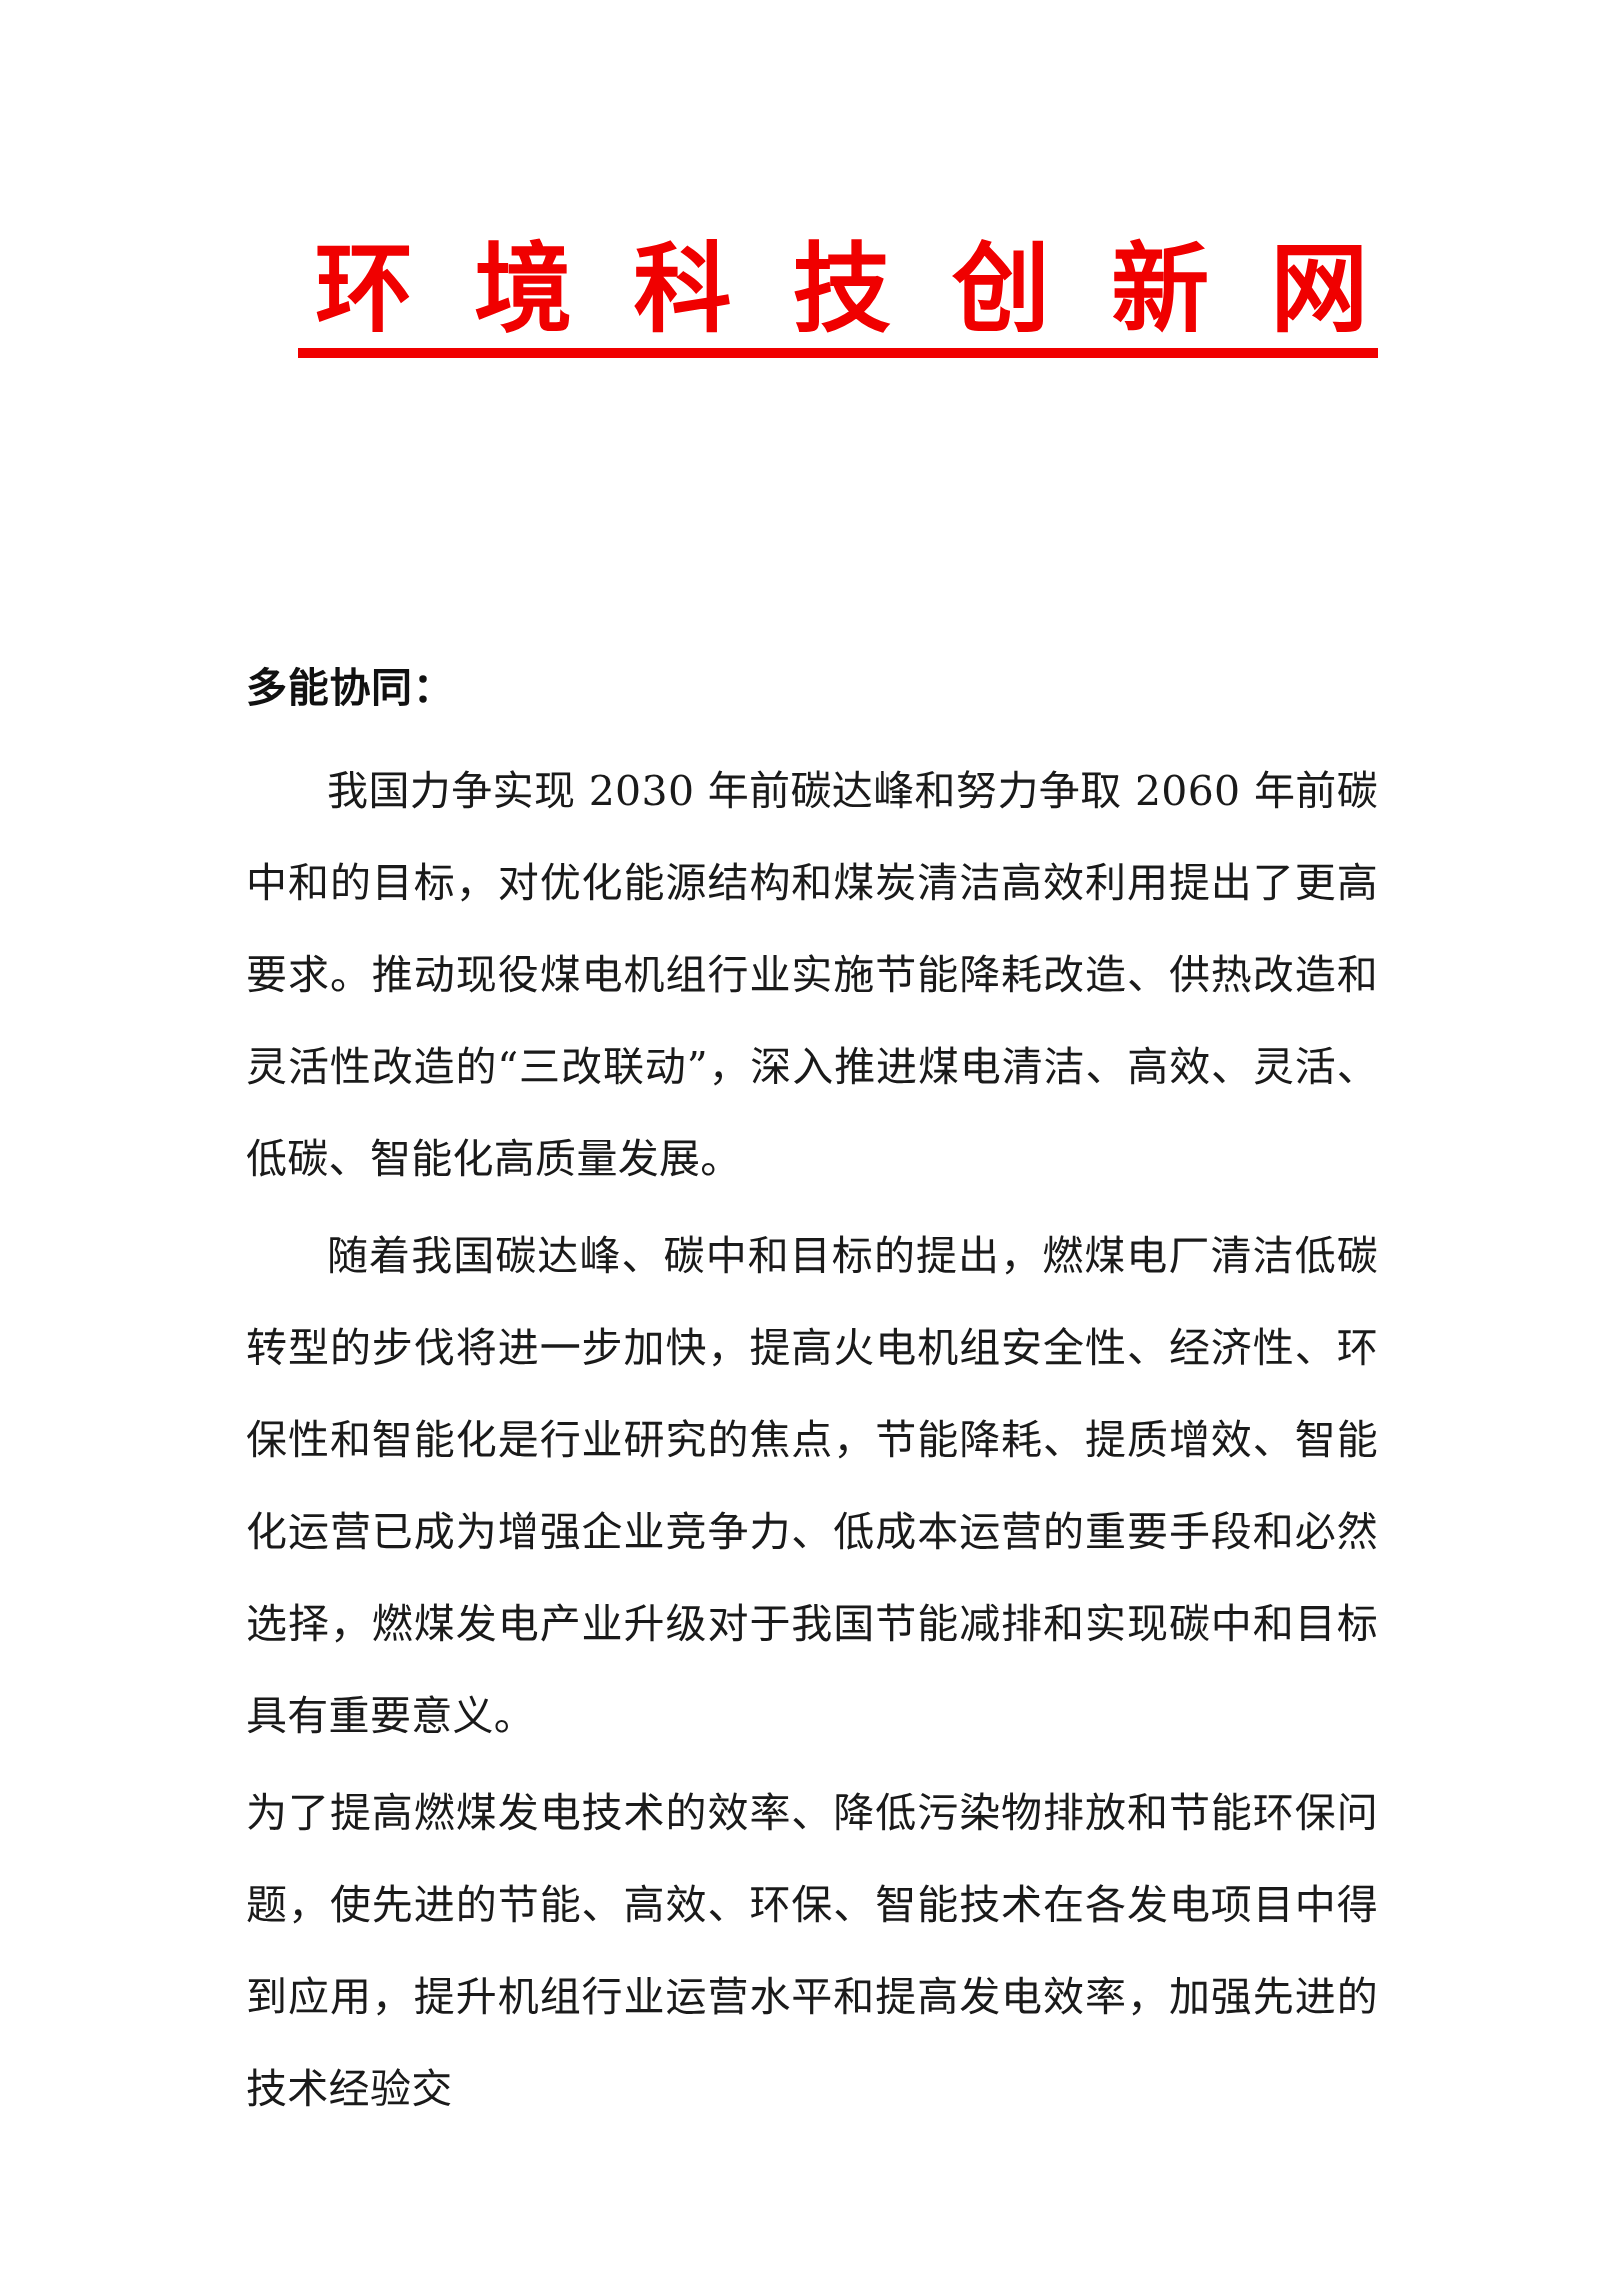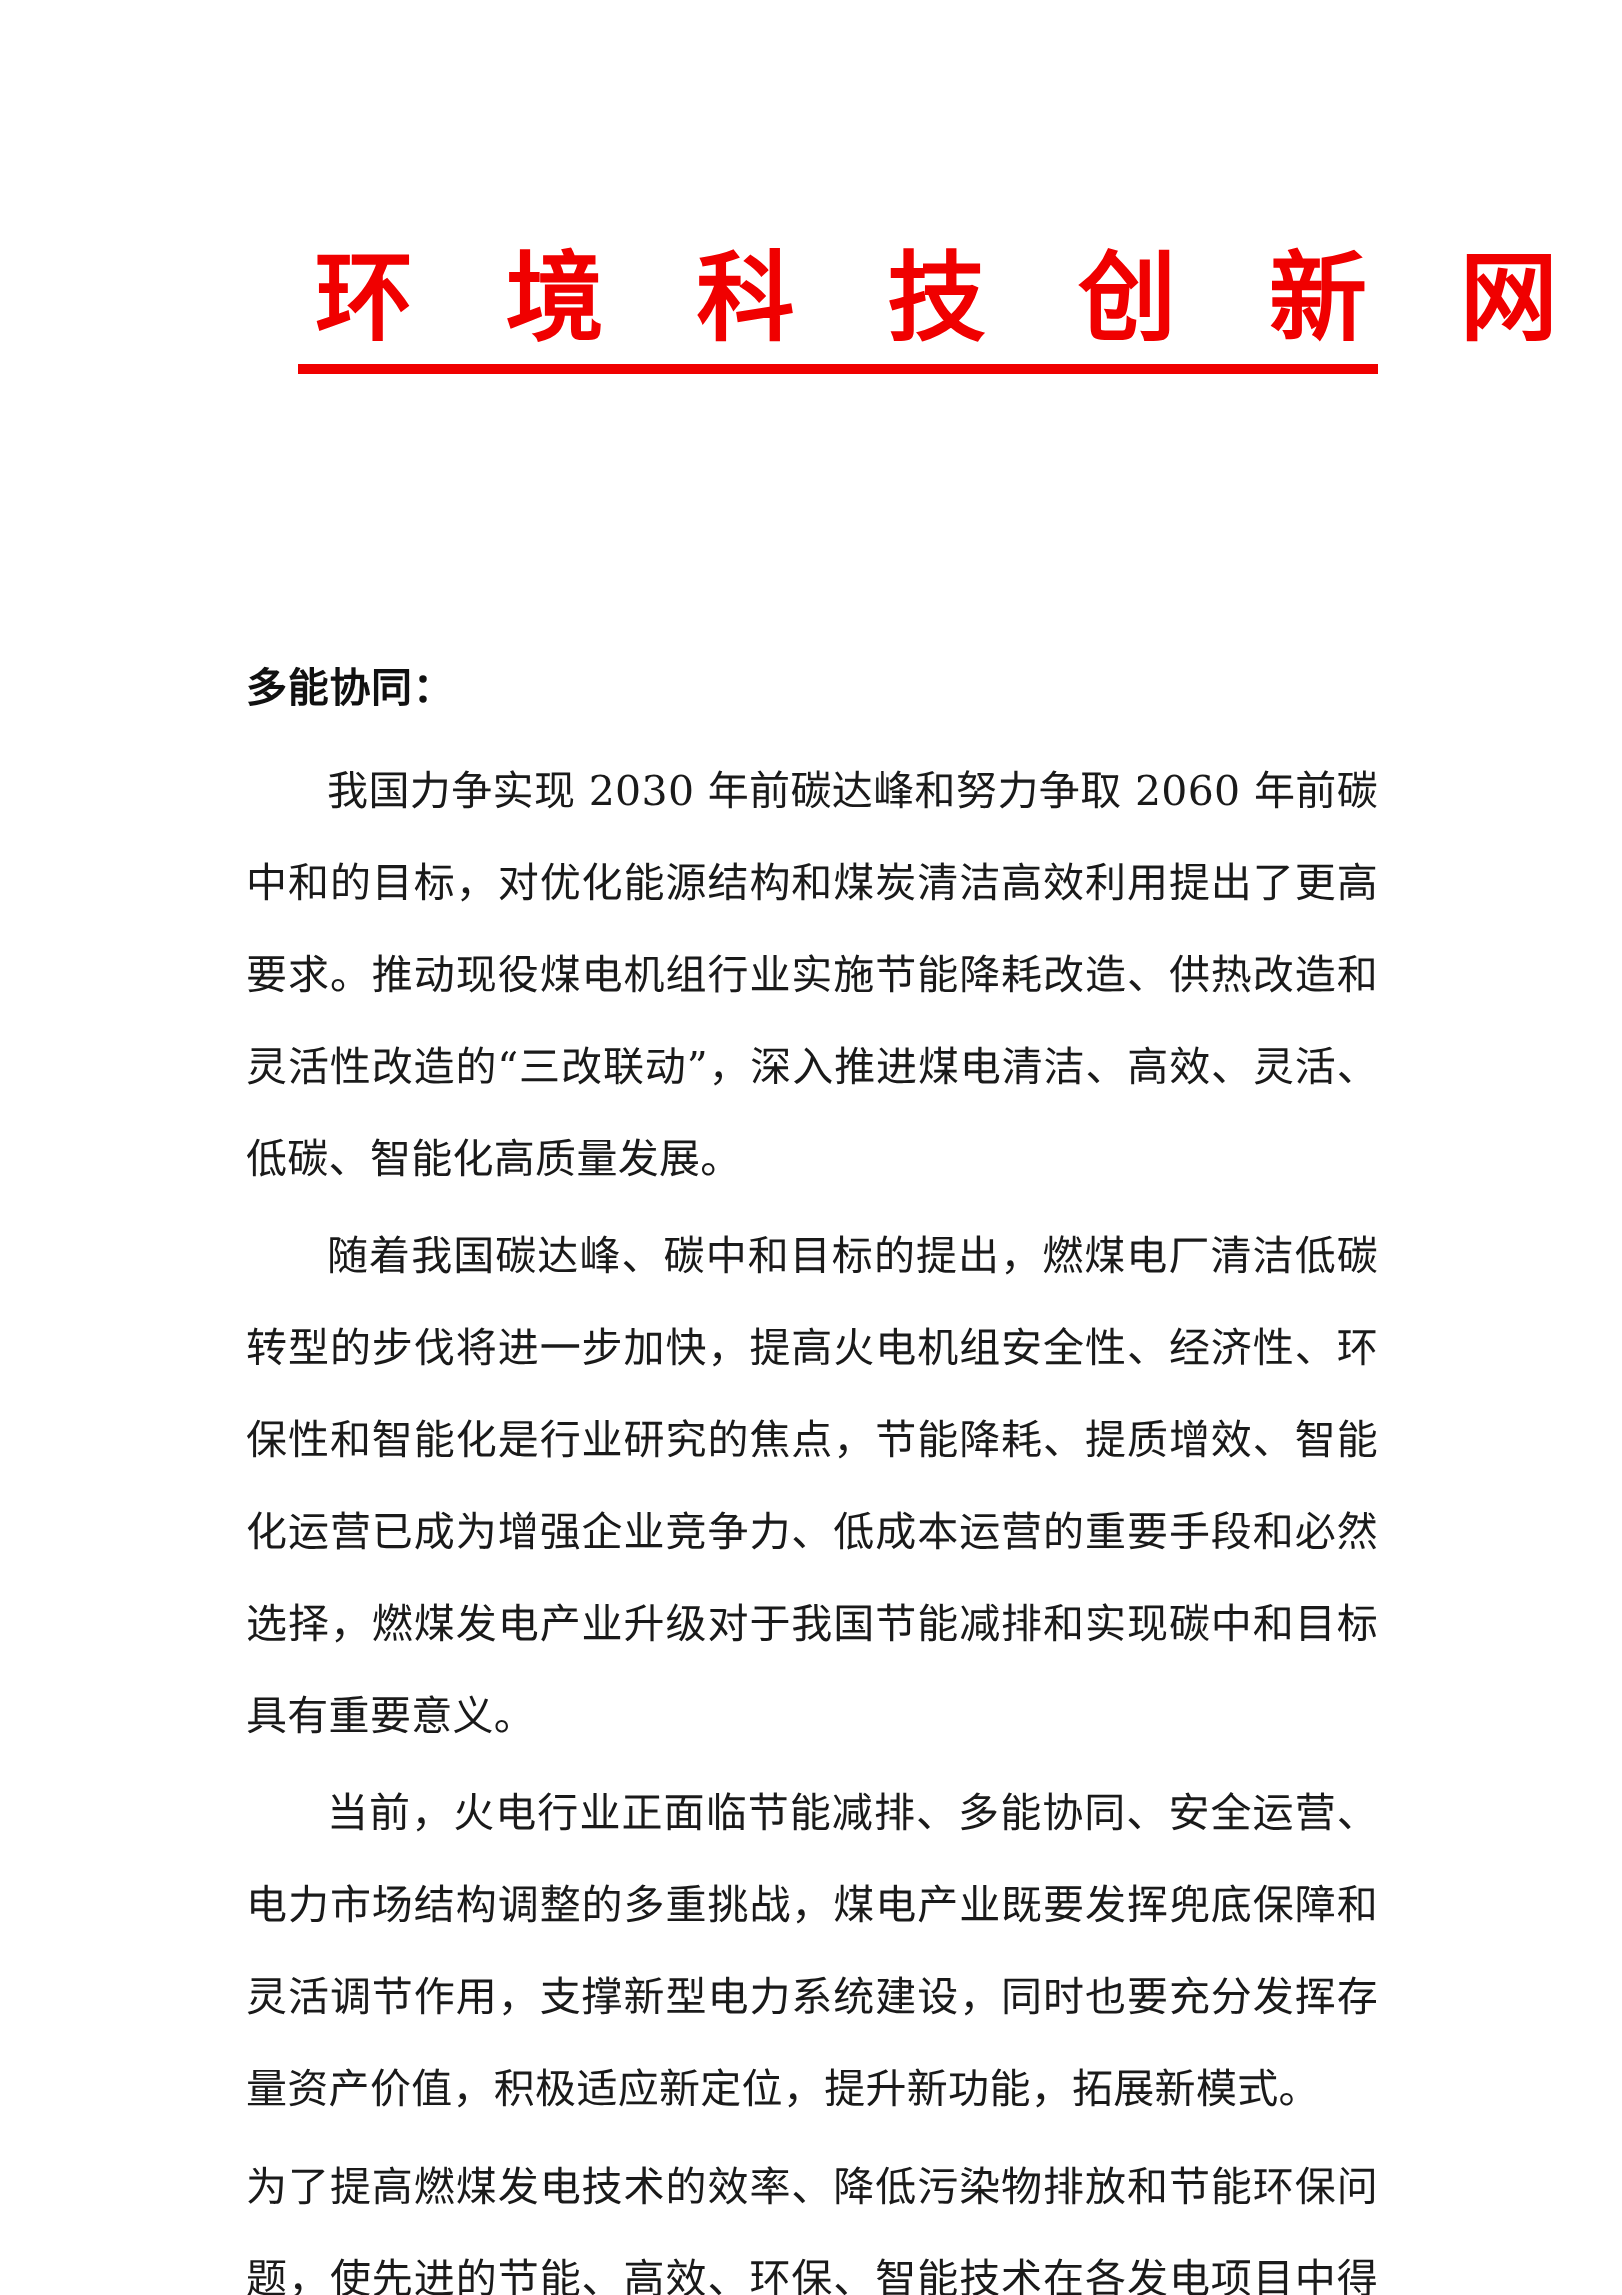--- a/index.html
+++ b/index.html
@@ -28,29 +28,28 @@
   
   .masthead {
     position: absolute;
     left: 298px;
     top: 236px;
     width: 1080px;
     text-align: center;
   }
   .masthead-title {
     display: block;
-    font-family: Liberation Mono, monospace;
+    font-family: Liberation Sans, sans-serif;
     font-weight: 700;
     font-size: 98px;
     line-height: 1.1;
     letter-spacing: 17px;
     text-indent: 17px;
     color: #f00000;
     white-space: nowrap;
-    margin-top: 16px;
   }
   .masthead-rule {
     display: block;
     width: 1080px;
     height: 10.5px;
     background: #f00000;
     margin-top: 3.9px;
   }
 
   
@@ -121,20 +120,19 @@
 
 
   <div class="body-block">
 
     <p class="salutation">多能协同：</p>
 
     <p class="para indent">我国力争实现 2030 年前碳达峰和努力争取 2060 年前碳中和的目标，对优化能源结构和煤炭清洁高效利用提出了更高要求。推动现役煤电机组行业实施节能降耗改造、供热改造和灵活性改造的“三改联动”，深入推进煤电清洁、高效、灵活、低碳、智能化高质量发展。</p>
 
     <p class="para indent">随着我国碳达峰、碳中和目标的提出，燃煤电厂清洁低碳转型的步伐将进一步加快，提高火电机组安全性、经济性、环保性和智能化是行业研究的焦点，节能降耗、提质增效、智能化运营已成为增强企业竞争力、低成本运营的重要手段和必然选择，燃煤发电产业升级对于我国节能减排和实现碳中和目标具有重要意义。</p>
 
-    <p class="para indent">当前，火电行业正面临节能减排、多能协同、安全运营、电力市场结构调整的多重挑战，煤电产业既要发挥兜底保障和灵活调节作用，支撑新型电力系统建设，同时也要充分发挥存量资产价值，积极适应新定位，提升新功能，拓展新模式。</p>
 
     <p class="para noindent">为了提高燃煤发电技术的效率、降低污染物排放和节能环保问题，使先进的节能、高效、环保、智能技术在各发电项目中得到应用，提升机组行业运营水平和提高发电效率，加强先进的技术经验交</p>
 
   </div>
 
 </div>
 
 
 </body></html>

